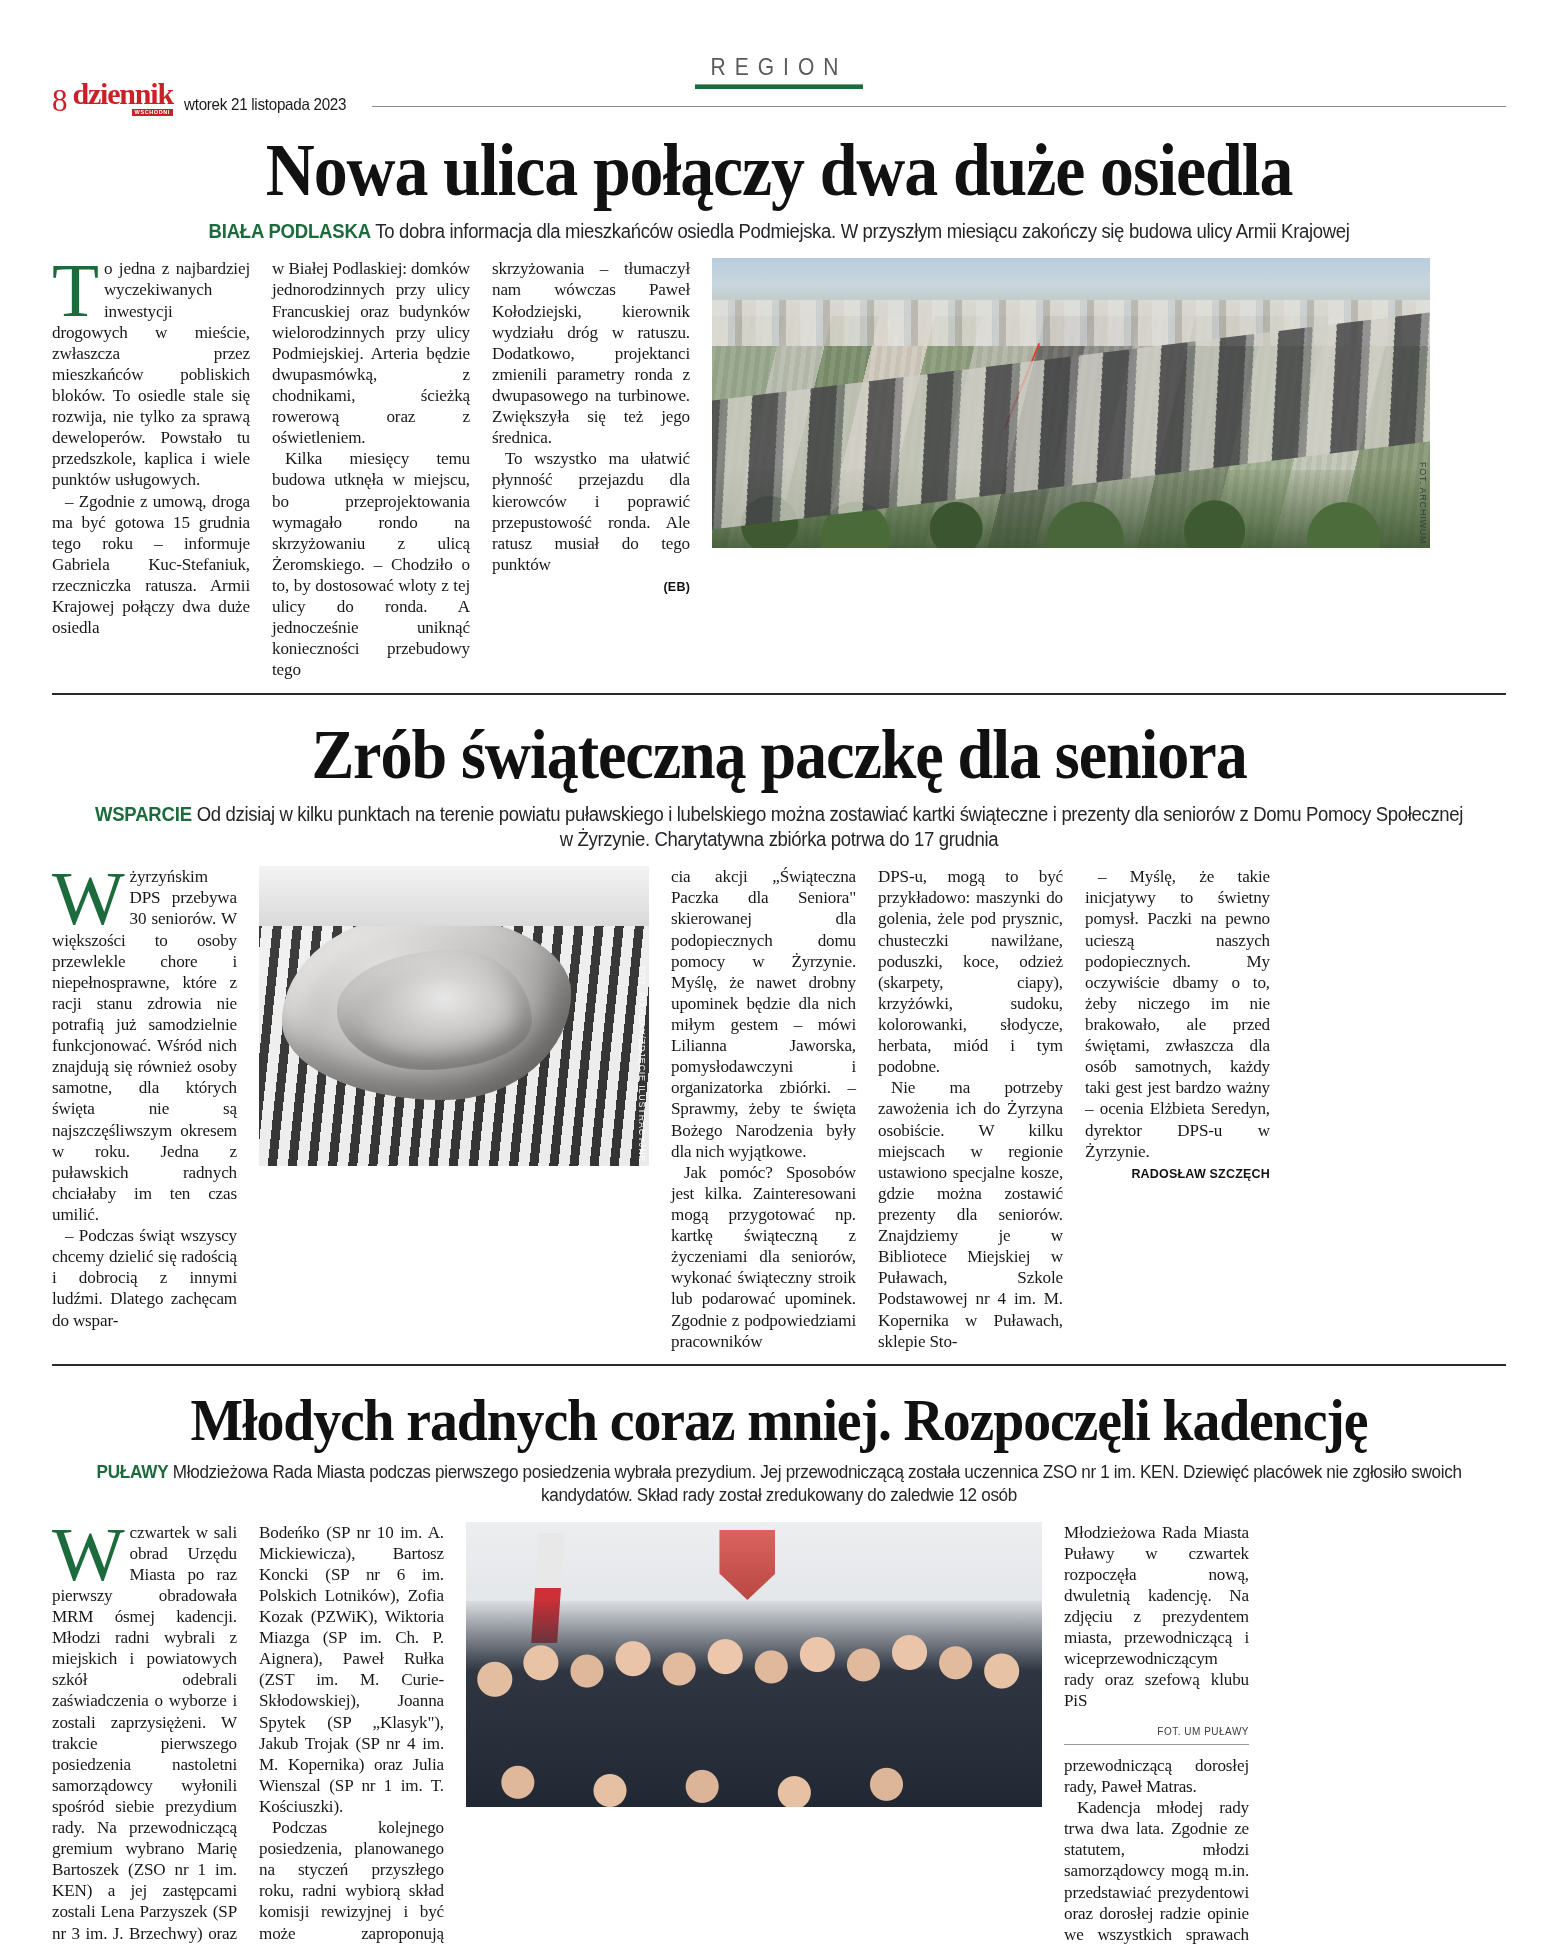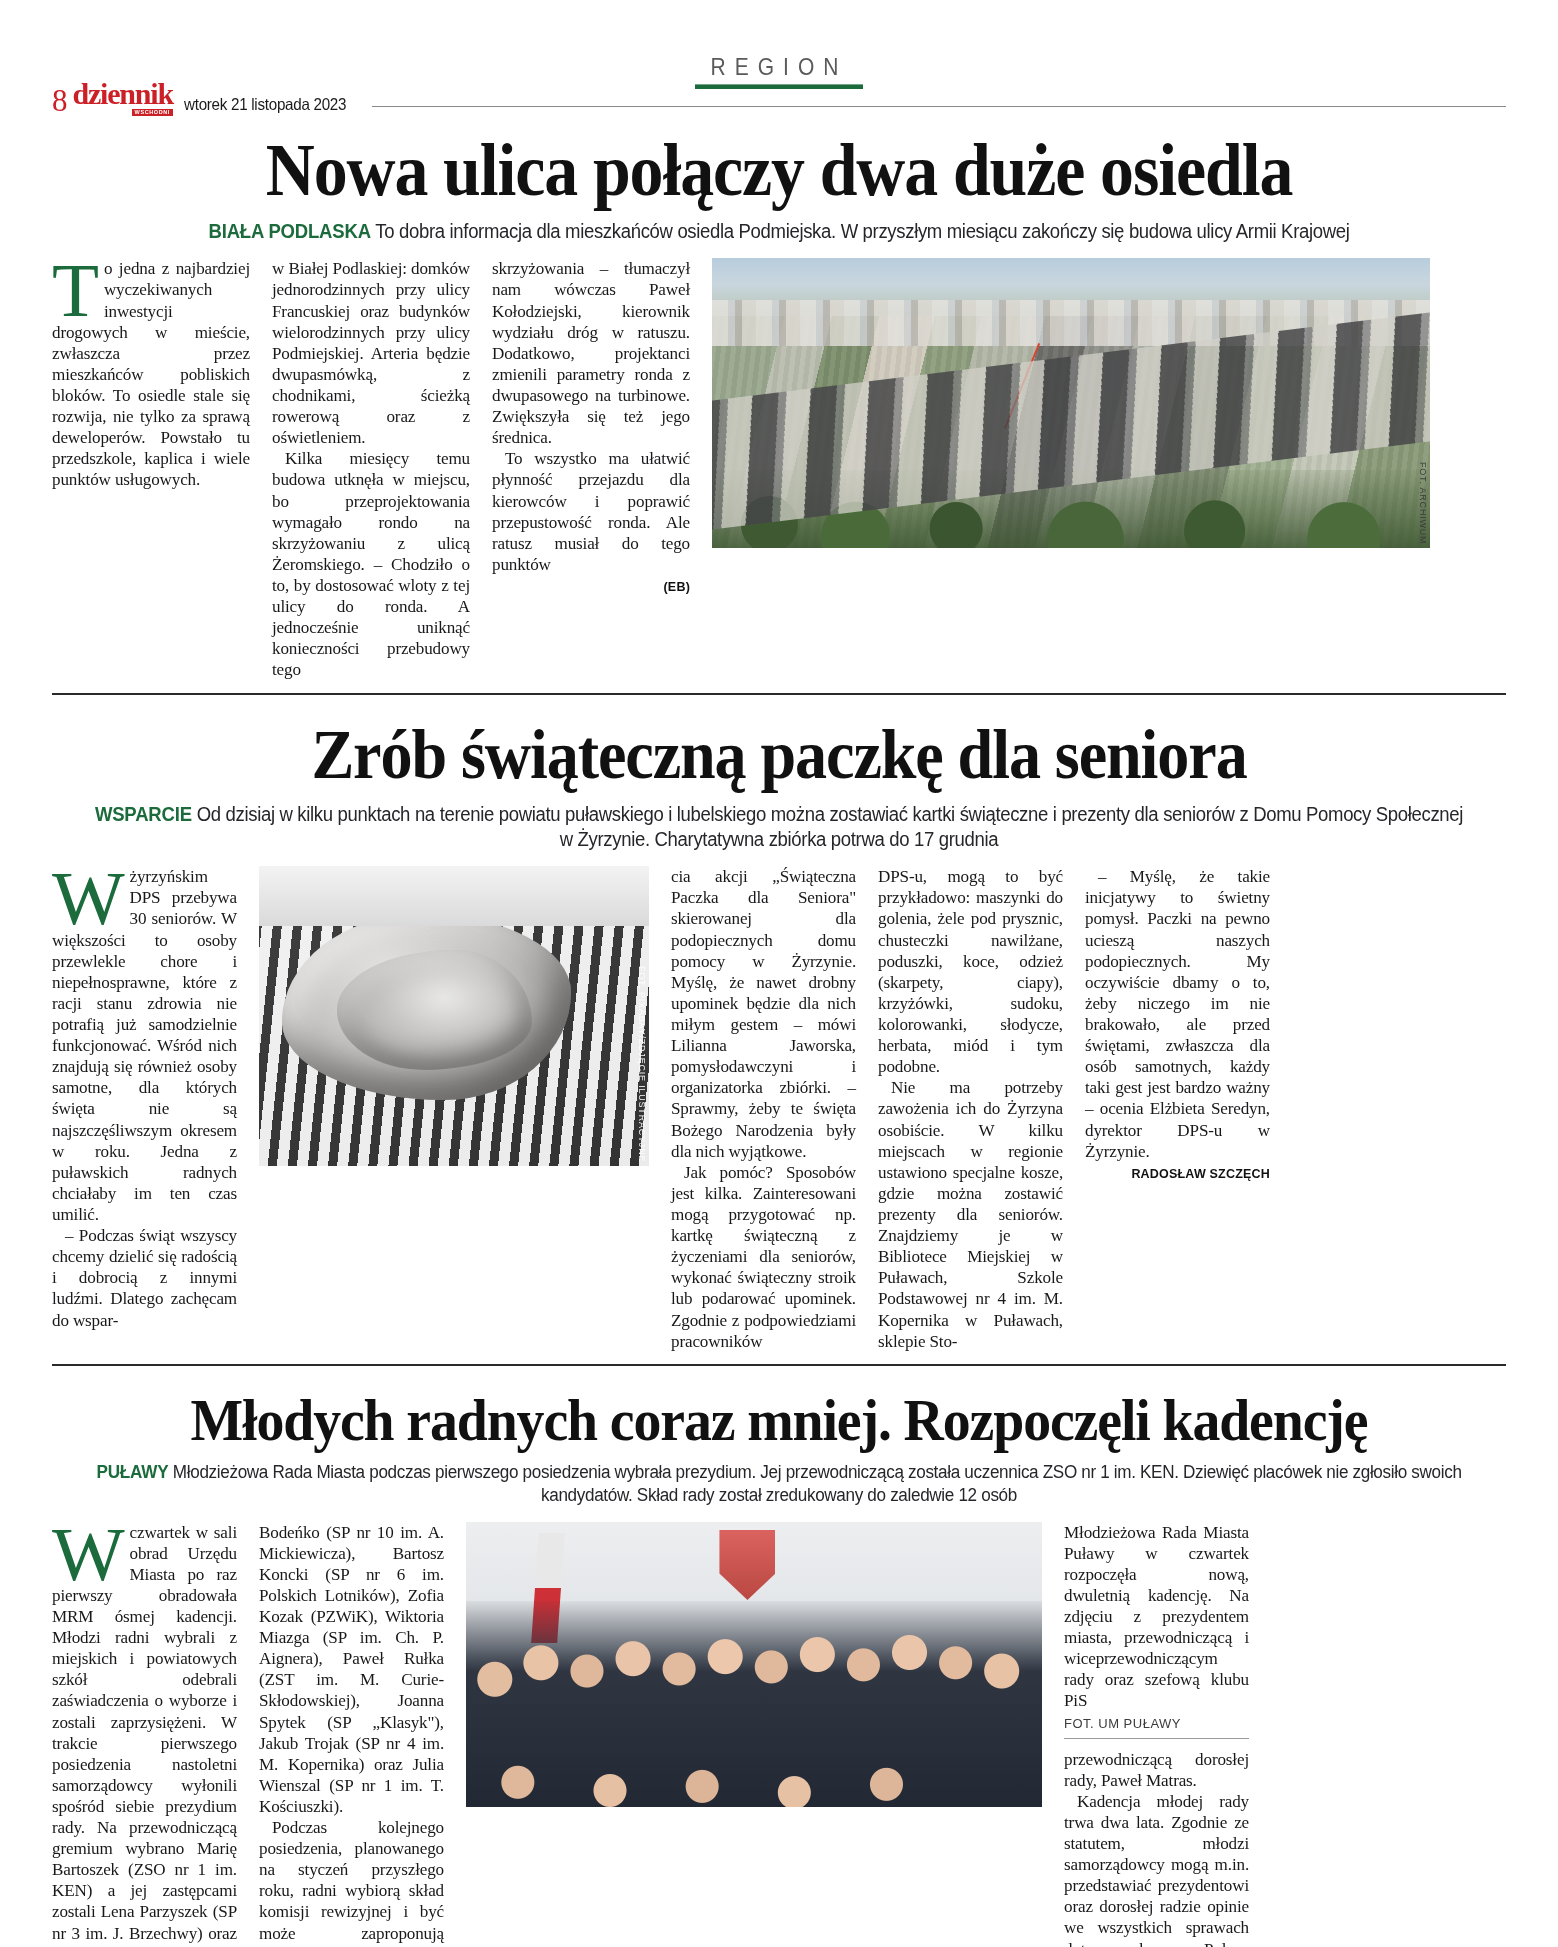--- a/index.html
+++ b/index.html
@@ -181,25 +181,25 @@
     color: #ffffff;
     white-space: nowrap;
     writing-mode: vertical-rl;
     text-orientation: mixed;
     opacity: 0.95;
   }
   .credit-right { right: 2px; bottom: 4px; }
   .photo-credit.dark { color: #3a3a3a; }
   .caption-credit {
     font-family: "Liberation Sans", sans-serif;
-    font-size: 13px;
+    font-size: 10px;
     letter-spacing: 0.5px;
-    text-align: left;
+    text-align: right;
     color: #3c3c3c;
-    margin-top: 4px;
+    margin-top: 14px;
   }
 
   
   .photo-road {
     height: 290px;
     background:
       linear-gradient(178deg, rgba(190,205,220,0.95) 0 6%, rgba(0,0,0,0) 6.2%),
       linear-gradient(182deg, #cfd6cb 0 9%, rgba(0,0,0,0) 9.2%),
       repeating-linear-gradient(97deg, rgba(255,255,255,0.05) 0 5px, rgba(0,0,0,0.04) 5px 10px),
       linear-gradient(104deg,
@@ -367,20 +367,21 @@
 
   <div class="article">
     <div class="headline h1">Nowa ulica połączy dwa duże osiedla</div>
     <div class="lead">
       <span class="city">BIAŁA PODLASKA</span><span> To dobra informacja dla mieszkańców osiedla Podmiejska. W przyszłym miesiącu zakończy się budowa ulicy Armii Krajowej</span>
     </div>
 
     <div class="col-wrap">
       <div class="col" style="width:198px">
         <p class="dropcap-para noindent"><span class="dropcap">T</span><span>o jedna z najbardziej wyczekiwanych inwestycji drogowych w mieście, zwłaszcza przez mieszkańców pobliskich bloków. To osiedle stale się rozwija, nie tylko za sprawą deweloperów. Powstało tu przedszkole, kaplica i wiele punktów usługowych.</span></p>
+        <p>– Zgodnie z umową, droga ma być gotowa 15 grudnia tego roku – informuje Gabriela Kuc-Stefaniuk, rzeczniczka ratusza. Armii Krajowej połączy dwa duże osiedla</p>
       </div>
       <div class="col" style="width:198px">
         <p class="noindent">w Białej Podlaskiej: domków jednorodzinnych przy ulicy Francuskiej oraz budynków wielorodzinnych przy ulicy Podmiejskiej. Arteria będzie dwupasmówką, z chodnikami, ścieżką rowerową oraz z oświetleniem.</p>
         <p>Kilka miesięcy temu budowa utknęła w miejscu, bo przeprojektowania wymagało rondo na skrzyżowaniu z ulicą Żeromskiego. – Chodziło o to, by dostosować wloty z tej ulicy do ronda. A jednocześnie uniknąć konieczności przebudowy tego</p>
       </div>
       <div class="col" style="width:198px">
         <p class="noindent">skrzyżowania – tłumaczył nam wówczas Paweł Kołodziejski, kierownik wydziału dróg w ratuszu. Dodatkowo, projektanci zmienili parametry ronda z dwupasowego na turbinowe. Zwiększyła się też jego średnica.</p>
         <p>To wszystko ma ułatwić płynność przejazdu dla kierowców i poprawić przepustowość ronda. Ale ratusz musiał do tego punktów</p>
         <div class="byline">(EB)</div>
       </div>

